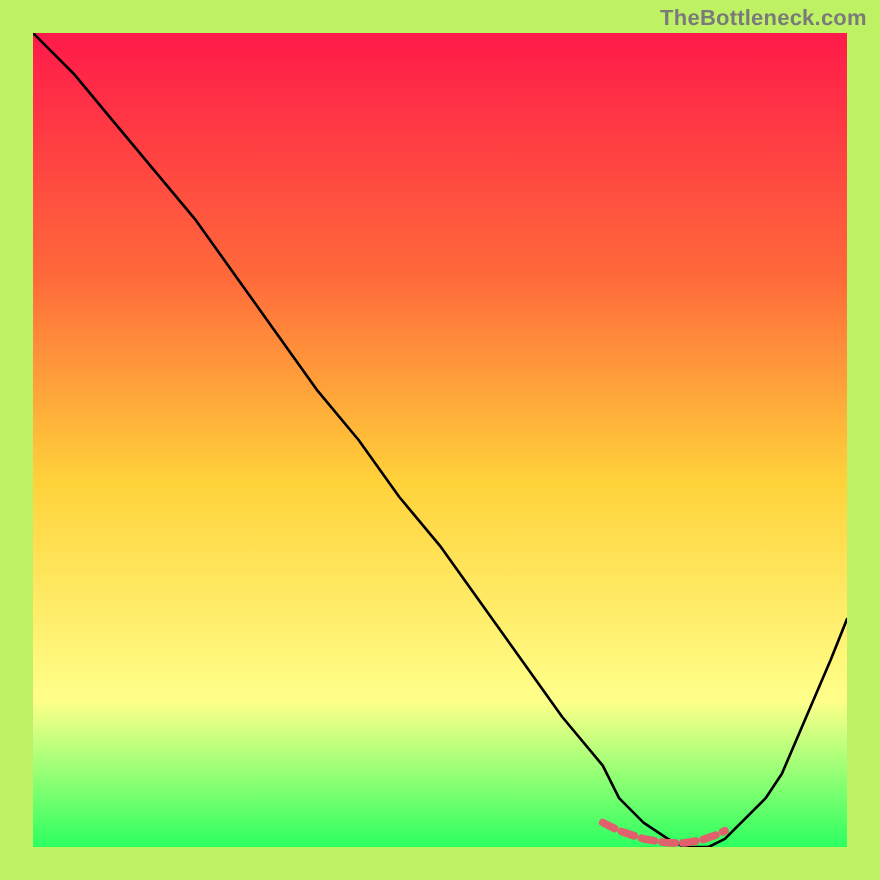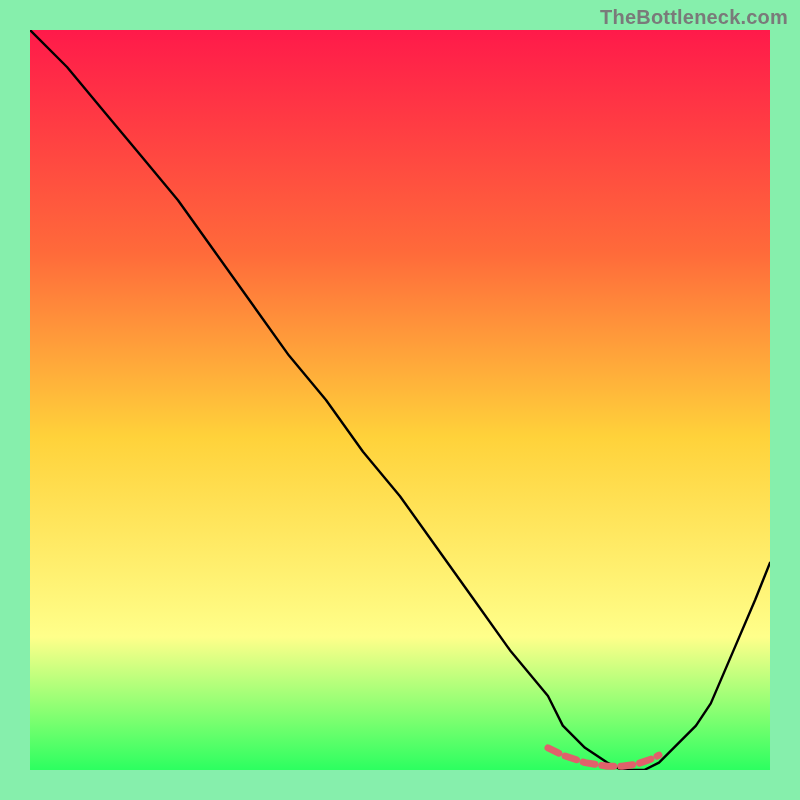--- a/index.html
+++ b/index.html
@@ -8,21 +8,21 @@
     width: 800px;
     height: 800px;
     background: #000;
     overflow: hidden;
     font-family: Arial, Helvetica, sans-serif;
   }
   .frame {
     width: 800px;
     height: 800px;
     position: relative;
-    background: #86efac;
+    background: #bef264;
   }
   .watermark {
     position: absolute;
     top: 6px;
     right: 12px;
     color: #7a7a7a;
     font-size: 20px;
     font-weight: 600;
     z-index: 5;
     letter-spacing: 0.2px;

